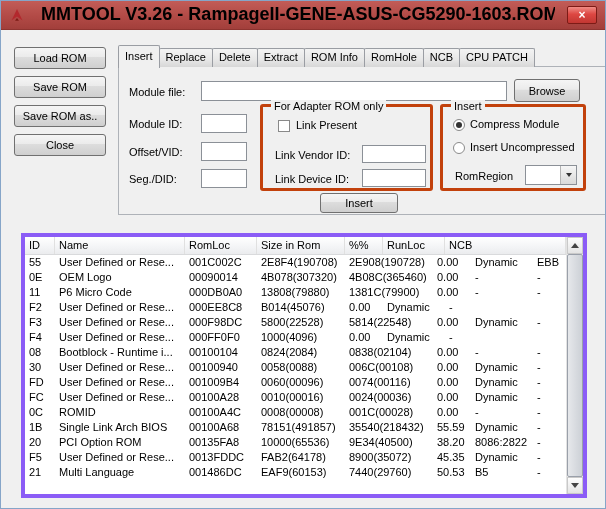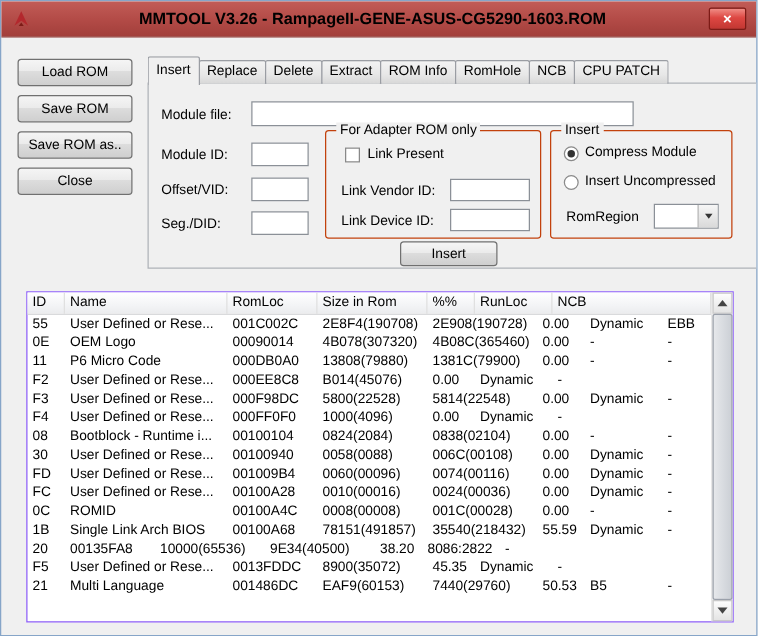--- a/index.html
+++ b/index.html
@@ -14,21 +14,21 @@
 
   
   .titlebar {
     position:absolute; left:0; top:0; right:0; height:28px;
     background:linear-gradient(180deg,#c25c57 0%, #b24a46 55%, #a23f3b 100%);
     border-bottom:1px solid #8e3430;
   }
   .app-icon { position:absolute; left:8px; top:6px; width:16px; height:16px; }
   .title {
     position:absolute; left:40px; right:50px; top:0; height:28px;
-    line-height:27px; text-align:center; font-size:13px; font-weight:bold; color:#000;
+    line-height:27px; text-align:center; font-size:18px; font-weight:bold; color:#000;
     white-space:nowrap; overflow:hidden;
   }
   .close-btn {
     position:absolute; right:8px; top:5px; width:30px; height:18px;
     background:linear-gradient(#f08d86,#dd4742 45%,#c23732);
     border:1px solid #7d1b16; border-radius:2px;
     color:#fff; font-size:12px; font-weight:bold; line-height:15px; text-align:center;
     font-family:"Liberation Sans",sans-serif; cursor:default;
   }
 
@@ -58,42 +58,42 @@
   }
   .tab.selected {
     height:22px; margin-top:0; line-height:20px; background:#f0f0f0; z-index:4; position:relative;
   }
   .tab-panel {
     position:absolute; left:117px; top:65px; width:533px; height:149px;
     border:1px solid #aeb2b8; box-sizing:border-box; background:#f0f0f0; z-index:1;
   }
 
   
-  .group { position:absolute; border:1px solid #c2410c; border-radius:3px; box-sizing:border-box; }
+  .group { position:absolute; border:3px solid #c2410c; border-radius:3px; box-sizing:border-box; }
   .legend { position:absolute; top:-7px; left:8px; background:#f0f0f0; padding:0 3px; font-size:11px; line-height:13px; white-space:nowrap; }
 
   .checkbox { position:absolute; width:12px; height:12px; background:#fff; border:1px solid #898989; box-sizing:border-box; }
   .radio { position:absolute; width:12px; height:12px; border-radius:50%; background:#fff; border:1px solid #8a8a8a; box-sizing:border-box; }
   .radio.checked::after { content:""; position:absolute; left:2px; top:2px; width:6px; height:6px; border-radius:50%; background:#333; }
 
   .combo { position:absolute; background:#fff; border:1px solid #8b9097; box-sizing:border-box; }
   .combo .val { position:absolute; left:3px; top:2px; font-size:11px; }
   .combo .arrow-btn {
     position:absolute; right:0; top:0; bottom:0; width:15px;
     background:linear-gradient(#f6f6f6,#d9d9d9); border-left:1px solid #b3b3b3;
     display:flex; align-items:center; justify-content:center;
   }
   .tri-down { width:0; height:0; border-left:3px solid transparent; border-right:3px solid transparent; border-top:4px solid #333; }
   .tri-up-s { width:0; height:0; border-left:4px solid transparent; border-right:4px solid transparent; border-bottom:5px solid #444; }
   .tri-down-s { width:0; height:0; border-left:4px solid transparent; border-right:4px solid transparent; border-top:5px solid #444; }
 
   
   .table {
     position:absolute; left:20px; top:232px; width:566px; height:265px;
-    background:#fff; border:1px solid #8b5cf6; box-sizing:border-box;
+    background:#fff; border:4px solid #8b5cf6; box-sizing:border-box;
   }
   .thead {
     position:absolute; left:0; top:0; right:17px; height:18px; display:flex;
     background:linear-gradient(#ffffff,#f3f4f6 60%,#ebecee);
     border-bottom:1px solid #d9dadc; box-sizing:border-box;
   }
   .hcell {
     box-sizing:border-box; padding:2px 0 0 4px; font-size:11px;
     border-right:1px solid #e0e0e0; white-space:nowrap; overflow:hidden; cursor:default;
   }
@@ -138,20 +138,21 @@
     <div class="tab">ROM Info</div>
     <div class="tab">RomHole</div>
     <div class="tab">NCB</div>
     <div class="tab">CPU PATCH</div>
   </div>
 
   <div class="tab-panel">
 
     <span class="lbl" style="left:10px;top:19px">Module file:</span>
     <input class="txt" style="left: 82px; top: 14px; width: 306px; height: 20px;" value="">
+    <button class="push-btn" style="left:395px;top:12px;width:66px;height:23px">Browse</button>
 
     <span class="lbl" style="left:10px;top:51px">Module ID:</span>
     <input class="txt" style="left: 82px; top: 47px; width: 46px; height: 19px;" value="">
 
     <span class="lbl" style="left:10px;top:79px">Offset/VID:</span>
     <input class="txt" style="left: 82px; top: 75px; width: 46px; height: 19px;" value="">
 
     <span class="lbl" style="left:10px;top:106px">Seg./DID:</span>
     <input class="txt" style="left: 82px; top: 102px; width: 46px; height: 19px;" value="">
 
@@ -307,31 +308,33 @@
           <div class="tcell c1">Single Link Arch BIOS</div>
           <div class="tcell c2">00100A68</div>
           <div class="tcell c3">78151(491857)</div>
           <div class="tcell c4">35540(218432)</div>
           <div class="tcell c5">55.59</div>
           <div class="tcell c6">Dynamic</div>
           <div class="tcell c7">-</div>
         </div>
         <div class="trow">
           <div class="tcell c0">20</div>
+          <div class="tcell c1">PCI Option ROM</div>
           <div class="tcell c2">00135FA8</div>
           <div class="tcell c3">10000(65536)</div>
           <div class="tcell c4">9E34(40500)</div>
           <div class="tcell c5">38.20</div>
           <div class="tcell c6">8086:2822</div>
           <div class="tcell c7">-</div>
         </div>
         <div class="trow">
           <div class="tcell c0">F5</div>
           <div class="tcell c1">User Defined or Rese...</div>
           <div class="tcell c2">0013FDDC</div>
+          <div class="tcell c3">FAB2(64178)</div>
           <div class="tcell c4">8900(35072)</div>
           <div class="tcell c5">45.35</div>
           <div class="tcell c6">Dynamic</div>
           <div class="tcell c7">-</div>
         </div>
         <div class="trow">
           <div class="tcell c0">21</div>
           <div class="tcell c1">Multi Language</div>
           <div class="tcell c2">001486DC</div>
           <div class="tcell c3">EAF9(60153)</div>

